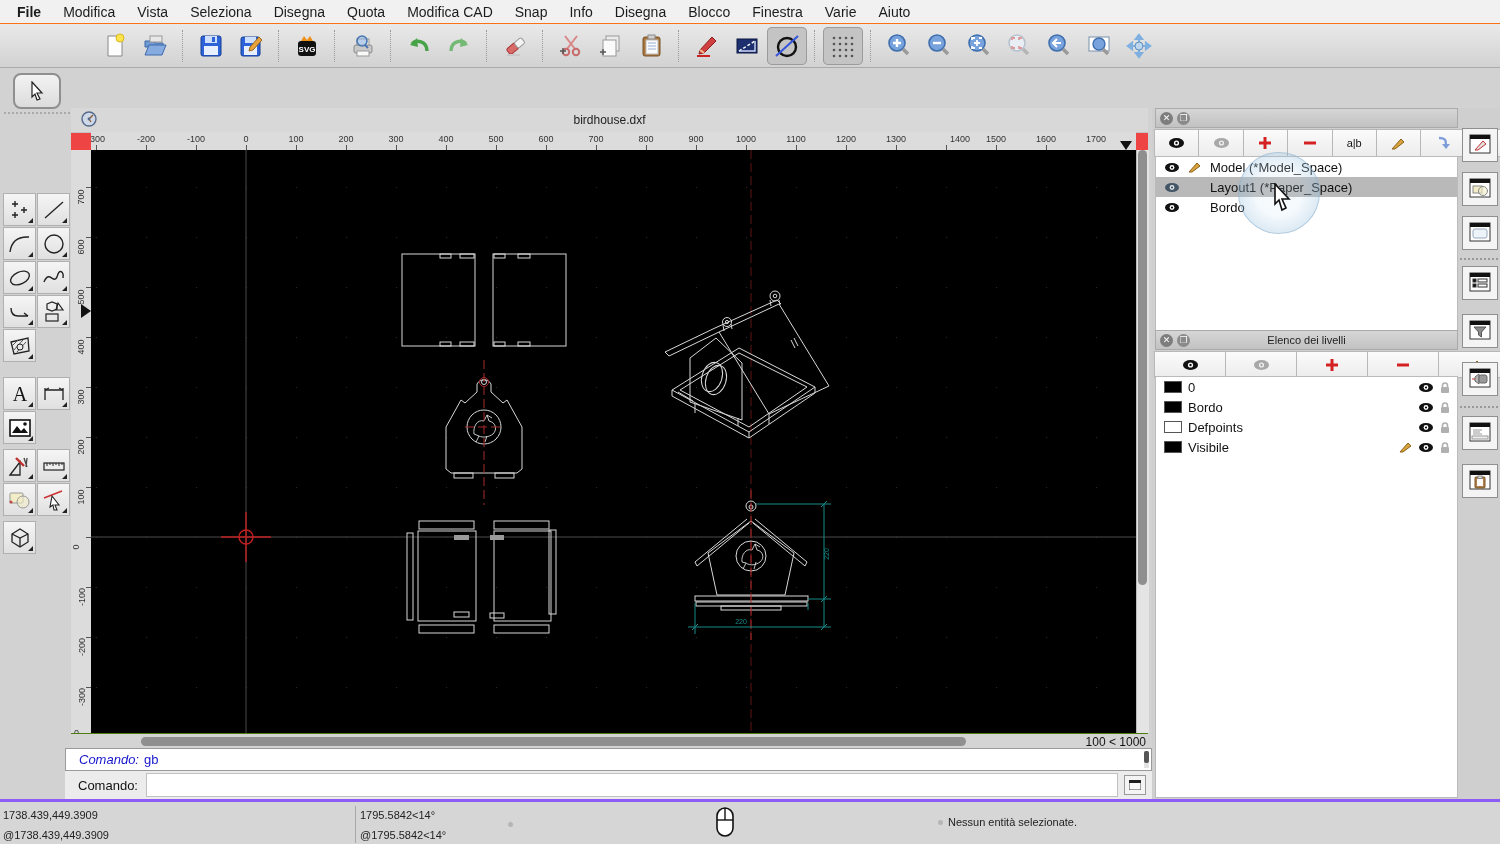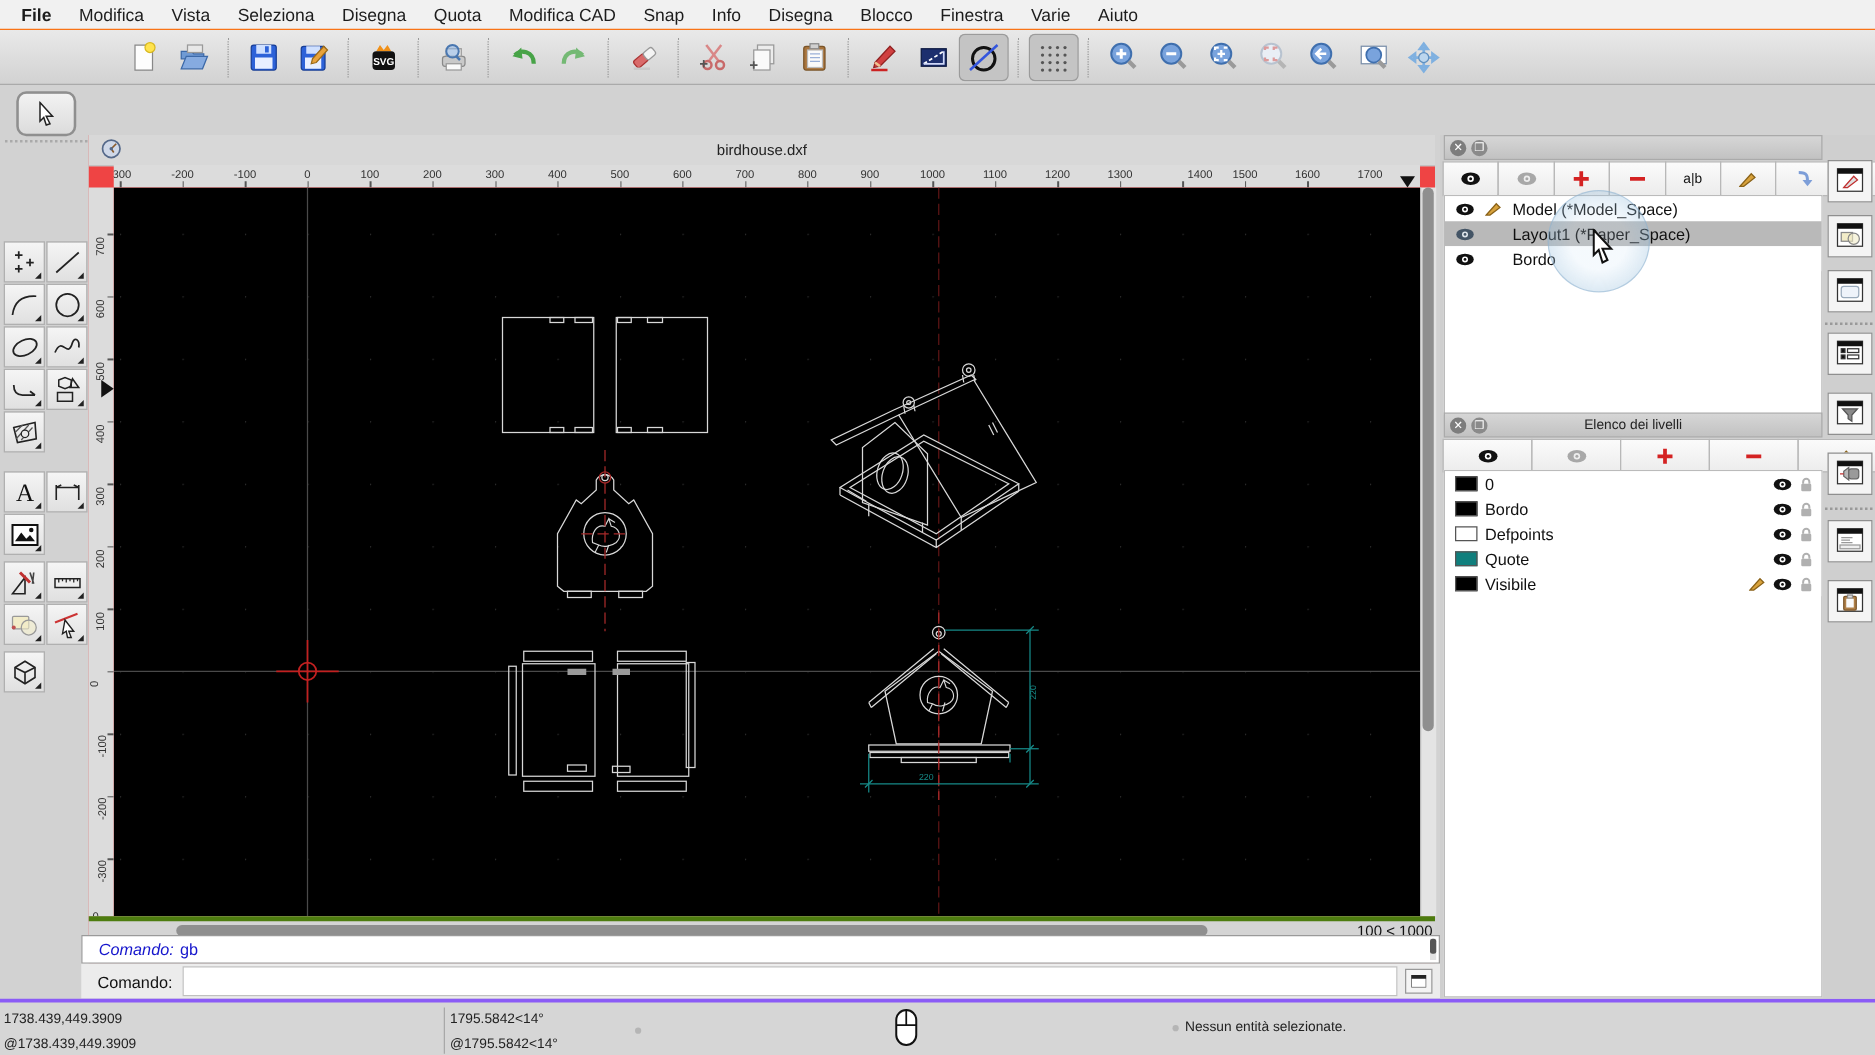--- a/index.html
+++ b/index.html
@@ -34,21 +34,21 @@
   #hruler .hticks{position:absolute;left:0;bottom:0;width:100%;height:5px;
      background:repeating-linear-gradient(90deg,transparent 0 49px,#555 49px 50px);background-position-x:-44px;}
   #vruler{left:0;top:42px;width:20px;height:583px;}
   #vruler .vticks{position:absolute;top:0;right:0;height:100%;width:5px;
      background:repeating-linear-gradient(180deg,transparent 0 49px,#555 49px 50px);background-position-y:-12px;}
   .hlab{position:absolute;top:2px;transform:translateX(-50%);}
   .vlab{position:absolute;left:2px;transform:translateY(50%) rotate(-90deg);transform-origin:center;}
   #canvas{left:20px;top:42px;}
   #vscroll{left:1065px;top:42px;width:12px;height:583px;background:#e4e4e4;border-left:1px solid #bbb;}
   #vscroll .thumb{position:absolute;left:1px;top:0;width:9px;height:435px;background:#8f8f8f;border-radius:5px;}
-  #hscrollrow{left:0;top:625px;width:1077px;height:15px;background:#d4d4d4;border-top:4px solid #4d7c0f;}
+  #hscrollrow{left:0;top:625px;width:1077px;height:15px;background:#d4d4d4;border-top:1px solid #4d7c0f;}
   #hscroll-thumb{position:absolute;left:70px;top:3px;width:825px;height:9px;background:#8f8f8f;border-radius:5px;}
   #zoomtext{position:absolute;left:990px;top:1px;width:85px;font-size:12px;color:#111;text-align:right;}
   #cornerzero{left:3px;top:620px;font-size:9px;color:#333;}
   .rmark{width:0;height:0;position:absolute;}
   
   #cmdhistory{left:65px;top:748px;width:1087px;height:23px;background:#fff;border:1px solid #9a9a9a;box-sizing:border-box;
               font-size:13px;display:flex;align-items:center;padding-left:13px;}
   #cmdhistory .lbl{color:#1616cc;font-style:italic;margin-right:5px;}
   #cmdhistory .val{color:#1616cc;}
   #histscroll{position:absolute;right:2px;top:2px;width:5px;height:17px;background:#e2e2e2;}
@@ -857,39 +857,20 @@
           </span>
           <span>
             <svg width="12" height="13">
               <path d="M3.5,6 V4.5 a2.5,2.5 0 0 1 5,0 V6" fill="none" stroke="#b0b0b0" stroke-width="1.6"></path>
               <rect x="2" y="6" width="8" height="6" rx="1" fill="#b0b0b0"></rect>
             </svg>
           </span>
         </span>
     </div>
     <div class="listrow">
-      <span class="swatch" style="background-color: rgb(15, 127, 125);"></span>
-      <span>Quote</span>
-      <span class="rowicons">
-          <span>
-            <svg width="16" height="11">
-              <ellipse cx="8" cy="5.5" rx="7" ry="4.6" fill="#111"></ellipse>
-              <circle cx="8" cy="5.5" r="2.4" fill="#fff"></circle>
-              <circle cx="8" cy="5.5" r="1.1" fill="#111"></circle>
-            </svg>
-          </span>
-          <span>
-            <svg width="12" height="13">
-              <path d="M3.5,6 V4.5 a2.5,2.5 0 0 1 5,0 V6" fill="none" stroke="#b0b0b0" stroke-width="1.6"></path>
-              <rect x="2" y="6" width="8" height="6" rx="1" fill="#b0b0b0"></rect>
-            </svg>
-          </span>
-        </span>
-    </div>
-    <div class="listrow">
       <span class="swatch" style="background-color: rgb(0, 0, 0);"></span>
       <span>Visibile</span>
       <span class="rowicons">
           <span>
             <svg width="14" height="12">
               <path d="M1,11 L9,2 L12,5 L4,11 z" fill="#d8a23c" stroke="#8a6218"></path>
             </svg>
           </span>
           <span>
             <svg width="16" height="11">

